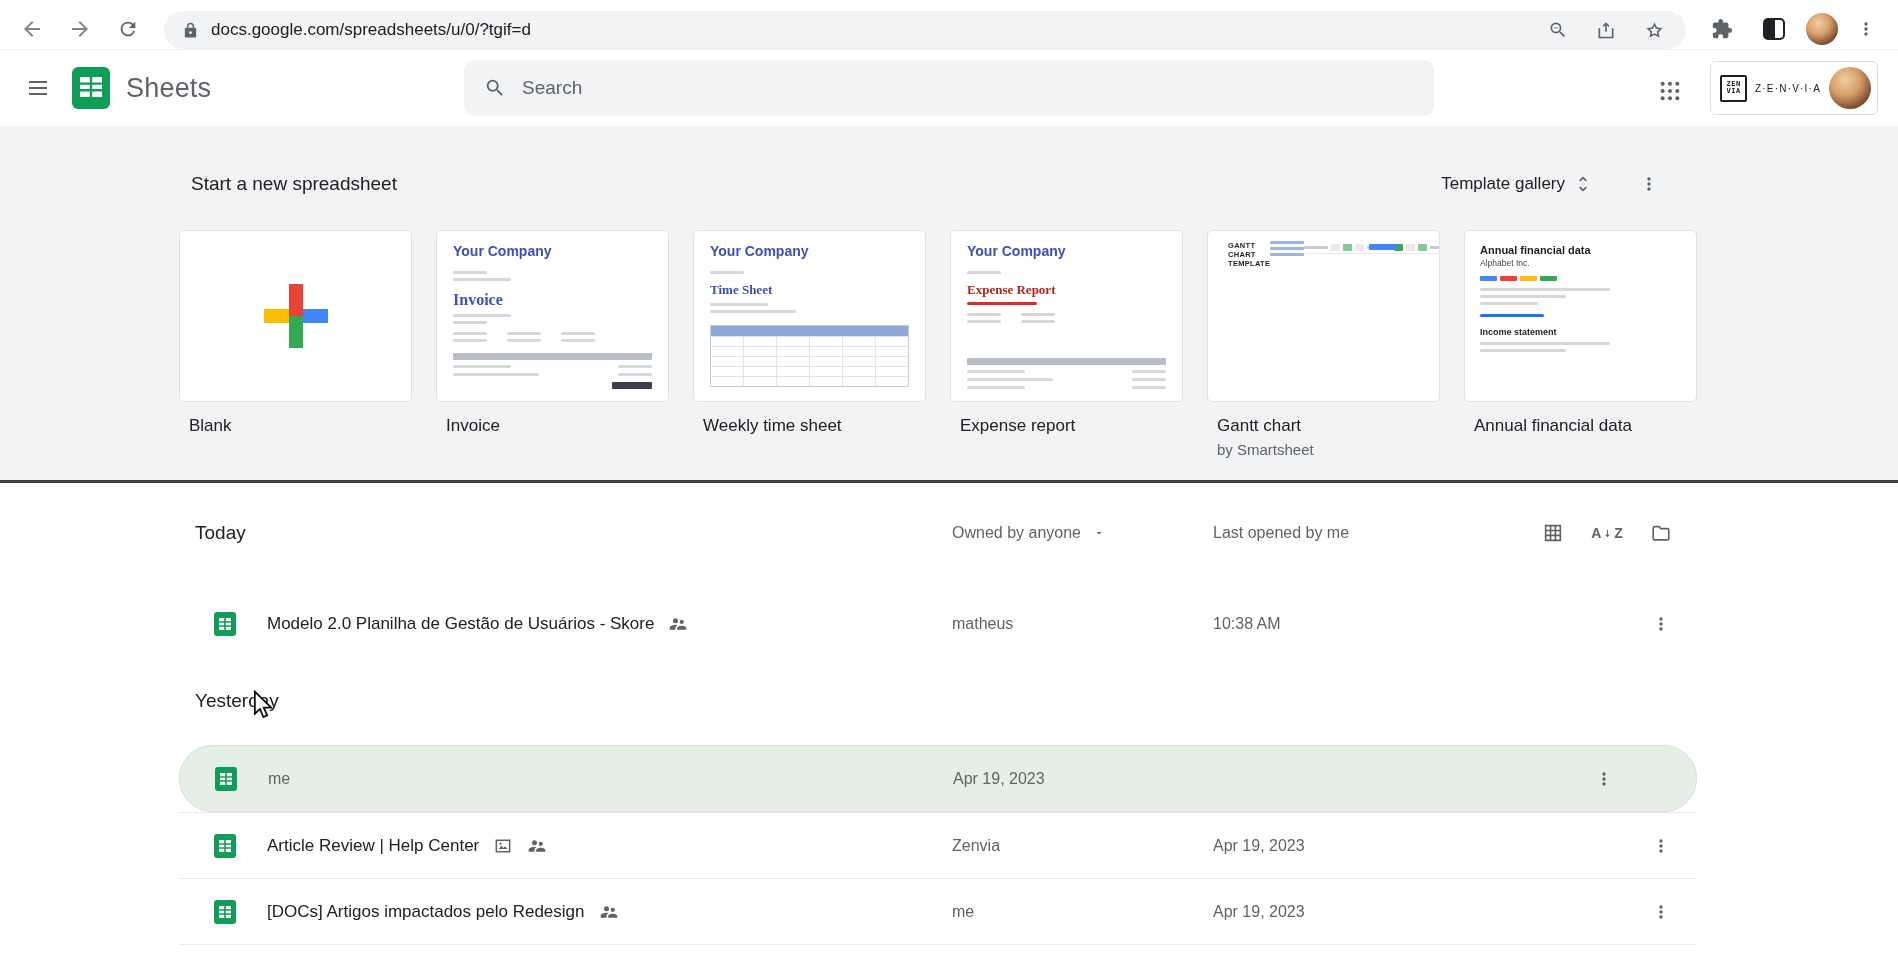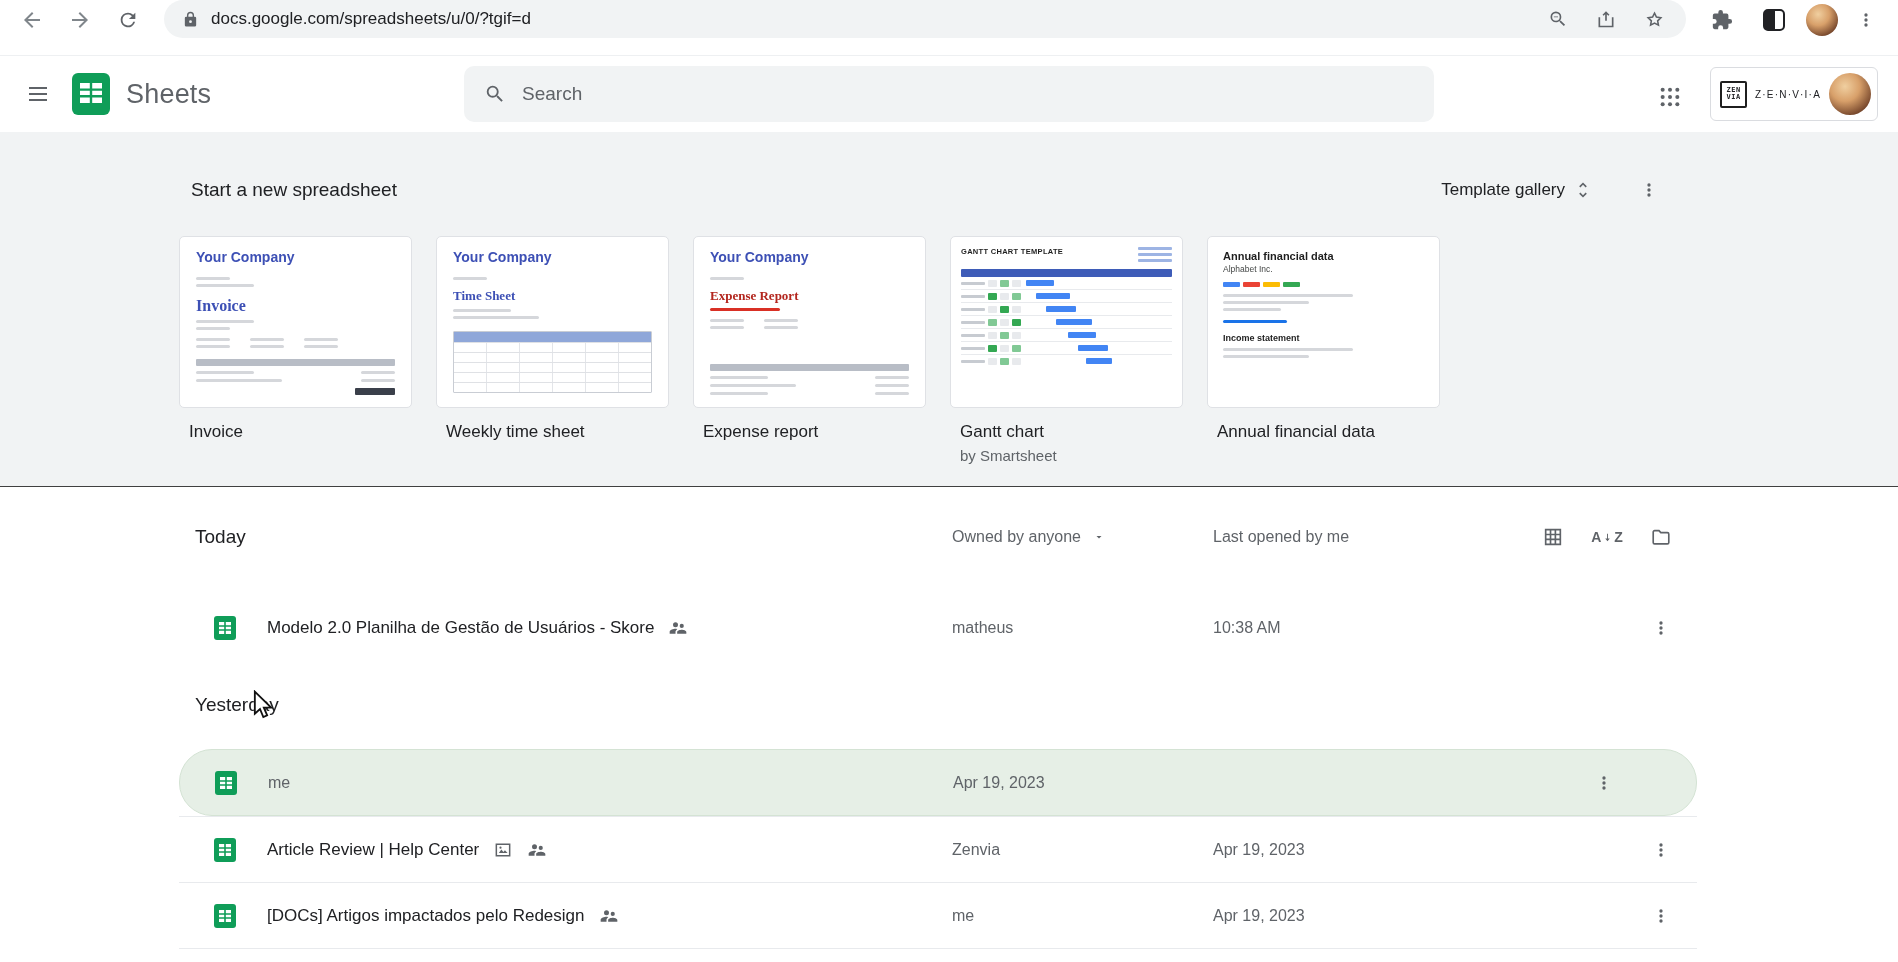--- a/index.html
+++ b/index.html
@@ -1,21 +1,21 @@
 <!DOCTYPE html>
 <html><head>
 <meta charset="utf-8">
 <style>
   * { margin:0; padding:0; box-sizing:border-box; }
   html,body { width:1898px; height:962px; }
   body { font-family:"Liberation Sans", sans-serif; background:#fff; overflow:hidden; position:relative; color:#202124; }
   button { background:none; border:none; font-family:inherit; cursor:pointer; }
 
   
-  .browser-bar { height:56px; display:flex; align-items:flex-start; padding:0 12px; gap:8px; background:#fff; border-bottom:1px solid #eef0f2; }
+  .browser-bar { height:50px; display:flex; align-items:flex-end; padding:0 12px; gap:8px; background:#fff; border-bottom:1px solid #eef0f2; }
   .nav-btn { width:40px; height:40px; border-radius:50%; display:flex; align-items:center; justify-content:center; flex:none; }
   .omnibox { flex:1; height:38px; background:#f1f3f4; border-radius:19px; display:flex; align-items:center; padding:0 18px; gap:12px; margin:0 8px; min-width:0; }
   .omnibox .url { font-size:17px; color:#202124; white-space:nowrap; }
   .omni-right { margin-left:auto; display:flex; align-items:center; gap:20px; }
   .chrome-right { display:flex; align-items:center; gap:12px; padding-right:4px; }
   .panel-icon { width:22px; height:22px; border:2.5px solid #202124; border-radius:5px; background:linear-gradient(90deg,#202124 0 55%, #fff 55%); }
   .avatar { border-radius:50%; background:radial-gradient(circle at 38% 32%, #f0cfa0 0%, #d8a06a 38%, #7a4a2e 75%, #4e2d1c 100%); flex:none; }
   .avatar.sm { width:32px; height:32px; }
   .avatar.md { width:42px; height:42px; }
 
@@ -29,21 +29,21 @@
   .search-bar input { flex:1; border:none; background:transparent; outline:none; font-size:19px; color:#202124; font-family:inherit; }
   .search-bar input::placeholder { color:#5f6368; }
   .app-right { margin-left:auto; display:flex; align-items:flex-end; gap:16px; padding-right:20px; }
   .apps-btn { width:48px; height:48px; border-radius:50%; display:flex; align-items:center; justify-content:center; }
   .brand-badge { height:54px; border:1px solid #dadce0; border-radius:6px; display:flex; align-items:center; gap:8px; padding:5px 6px 5px 9px; }
   .brand-logo { width:27px; height:27px; border:2px solid #1f1f1f; border-radius:2px; display:flex; flex-direction:column; align-items:center; justify-content:center; line-height:1; }
   .brand-logo span { font-size:7px; font-weight:700; letter-spacing:.5px; font-family:"DejaVu Sans Mono", monospace; }
   .brand-text { font-size:10px; color:#202124; letter-spacing:1.2px; font-weight:500; white-space:nowrap; }
 
   
-  .templates { background:#f1f3f4; border-bottom:1px solid #404040; padding-bottom:22px; }
+  .templates { background:#f1f3f4; border-bottom:3px solid #404040; padding-bottom:22px; }
   .templates-header { display:flex; align-items:center; padding:38px 229px 0 191px; }
   .templates-heading { font-size:19px; color:#202124; }
   .spacer { flex:1; }
   .gallery-btn { display:flex; align-items:center; gap:8px; font-size:17px; font-weight:500; color:#202124; padding:8px 10px; border-radius:4px; }
   .kebab-btn { width:40px; height:40px; border-radius:50%; display:flex; align-items:center; justify-content:center; margin-left:26px; }
   .tcards { display:flex; gap:24px; padding:26px 201px 0 179px; }
   .tcol { width:233px; flex:none; }
   .thumb { width:233px; height:172px; background:#fff; border:1px solid #dfe1e5; border-radius:5px; overflow:hidden; position:relative; cursor:pointer; }
   .thumb.center { display:flex; align-items:center; justify-content:center; }
   .tlabel { margin:14px 0 0 10px; font-size:17px; font-weight:500; color:#202124; }
@@ -61,21 +61,21 @@
   .cols { display:flex; gap:20px; margin-top:4px; }
   .band { height:7px; background:#b8bdc6; margin-top:auto; border-radius:1px; }
   .inv-row { display:flex; justify-content:space-between; margin-top:5px; }
   .inv-row .ln { margin-bottom:0; }
   .inv-total { width:40px; height:7px; background:#3a3f4a; align-self:flex-end; margin-top:6px; border-radius:1px; }
   .tt { margin-top:8px; border:1px solid #c9cdd4; border-radius:1px; }
   .tt-head { height:10px; background:#8fa7d9; }
   .tt-row { height:10px; border-top:1px solid #dfe1e5; display:flex; }
   .tt-cell { flex:1; border-right:1px solid #e3e5e9; }
   .tt-cell:last-child { border-right:none; }
-  .g-doc { padding:10px 10px; display:flex; flex-direction:column; height:100%; }
+  .g-doc { padding:10px 20px; display:flex; flex-direction:row; height:100%; }
   .g-titlerow { display:flex; align-items:flex-start; justify-content:space-between; }
   .g-title { font-size:7.5px; font-weight:700; color:#1f1f1f; letter-spacing:.3px; }
   .g-mini { display:flex; flex-direction:column; gap:3px; }
   .g-mini i { display:block; width:34px; height:3px; background:#9db4e4; border-radius:1px; }
   .g-band { height:8px; background:#3e5cb8; margin-top:7px; border-radius:1px; }
   .g-row { display:flex; align-items:center; height:13px; border-bottom:1px solid #e8eaed; gap:3px; }
   .g-l { width:24px; height:3px; background:#c7cbd1; border-radius:1px; flex:none; }
   .g-cell { width:9px; height:7px; flex:none; border-radius:1px; }
   .g-green { background:#81c995; } .g-grey { background:#e8eaed; } .g-green2 { background:#34a853; }
   .g-area { flex:1; position:relative; height:100%; }
@@ -232,20 +232,31 @@
         </svg>
     </button>
     <button class="kebab-btn">
       <svg width="20" height="20" viewBox="0 0 24 24">
           <path fill="#5f6368" d="M12 8a2 2 0 1 0-2-2 2 2 0 0 0 2 2zm0 2a2 2 0 1 0 2 2 2 2 0 0 0-2-2zm0 6a2 2 0 1 0 2 2 2 2 0 0 0-2-2z"></path>
         </svg>
     </button>
   </div>
   <div class="tcards">
 
+    <div class="tcol">
+      <div class="thumb center">
+        <svg width="76" height="76" viewBox="0 0 76 76">
+          <rect x="6" y="31" width="32" height="14" fill="#fbbc04"></rect>
+          <rect x="38" y="31" width="32" height="14" fill="#4285f4"></rect>
+          <rect x="31" y="6" width="14" height="32" fill="#ea4335"></rect>
+          <rect x="31" y="38" width="14" height="32" fill="#34a853"></rect>
+        </svg>
+      </div>
+      <div class="tlabel">Blank</div>
+    </div>
 
     <div class="tcol">
       <div class="thumb">
         <div class="doc">
           <span class="t-company">Your Company</span>
           <div class="ln s"></div>
             <div class="ln m"></div>
           <span class="t-title inv">Invoice</span>
           <div class="ln m"></div>
             <div class="ln s"></div>

